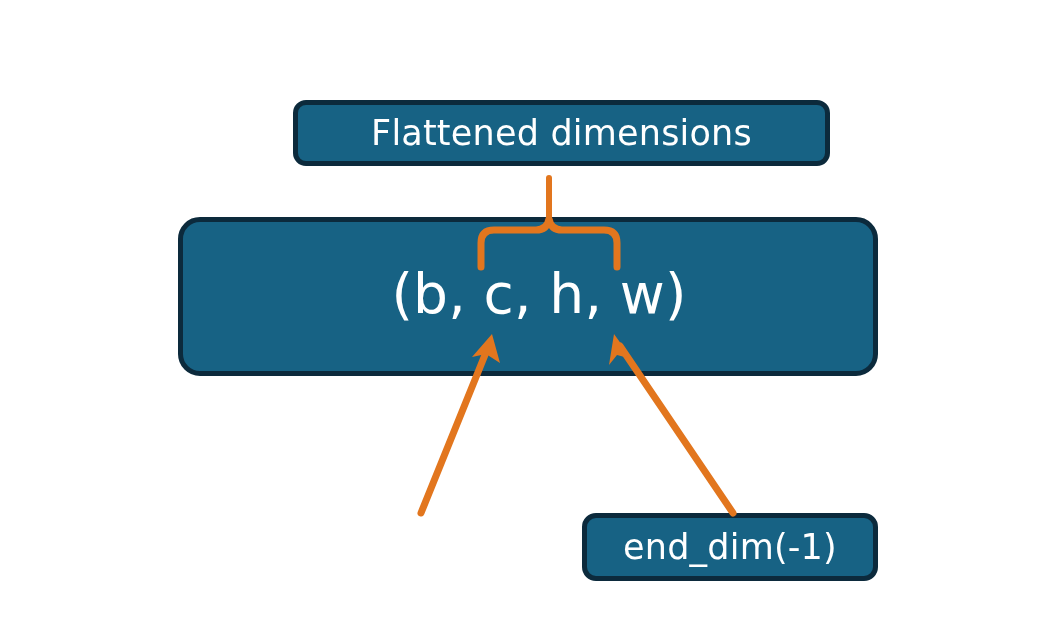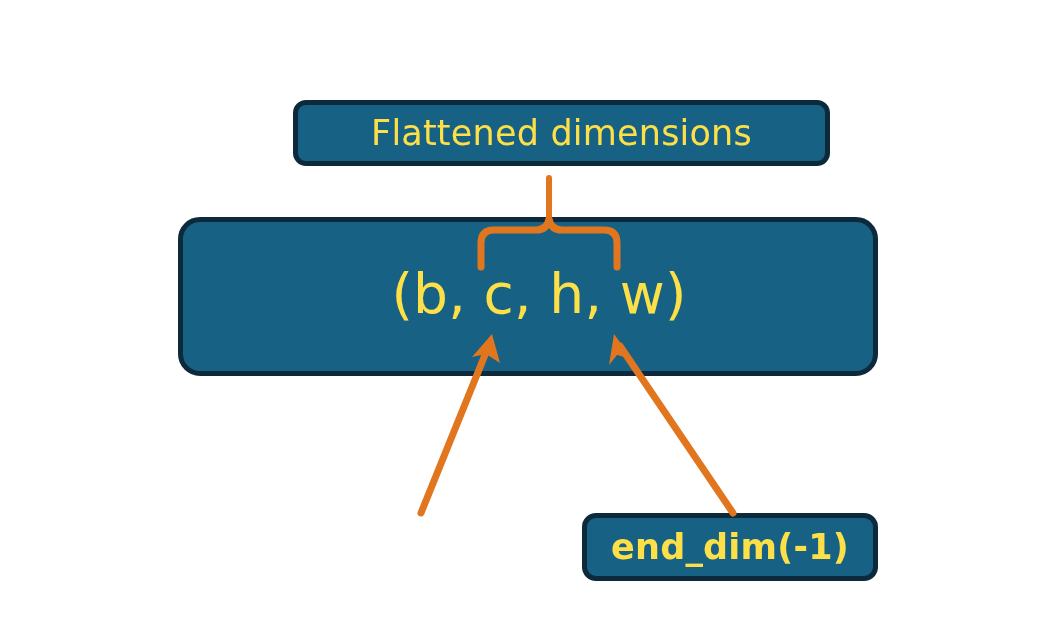--- a/index.html
+++ b/index.html
@@ -19,21 +19,21 @@
   }
   .node {
     position: absolute;
     box-sizing: border-box;
     background: #176284;
     border: 5px solid #0c2a3c;
     border-radius: 14px;
     display: flex;
     align-items: center;
     justify-content: center;
-    color: #fde047;
+    color: #ffffff;
     font-family: "DejaVu Sans", sans-serif;
     font-weight: 400;
     letter-spacing: 0.2px;
     user-select: none;
   }
   #node-flattened {
     left: 293px;
     top: 100px;
     width: 537px;
     height: 66px;
@@ -57,21 +57,20 @@
     font-size: 35px;
     border-radius: 14px;
   }
   #node-enddim {
     left: 582px;
     top: 513px;
     width: 296px;
     height: 68px;
     font-size: 35px;
     border-radius: 14px;
-    font-weight: bold;
   }
   #connectors {
     position: absolute;
     left: 0;
     top: 0;
     width: 1038px;
     height: 632px;
     pointer-events: none;
   }
   .shape-label {

